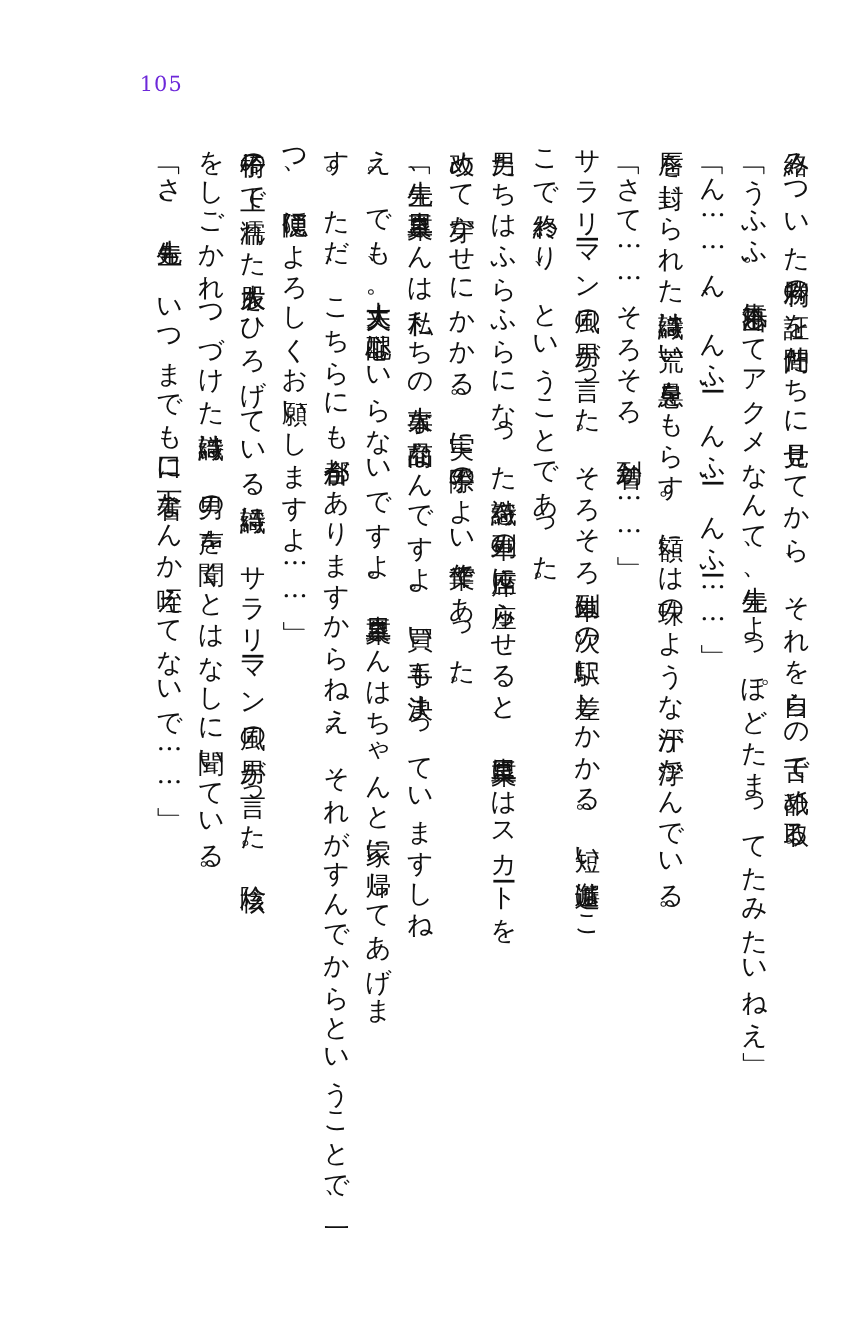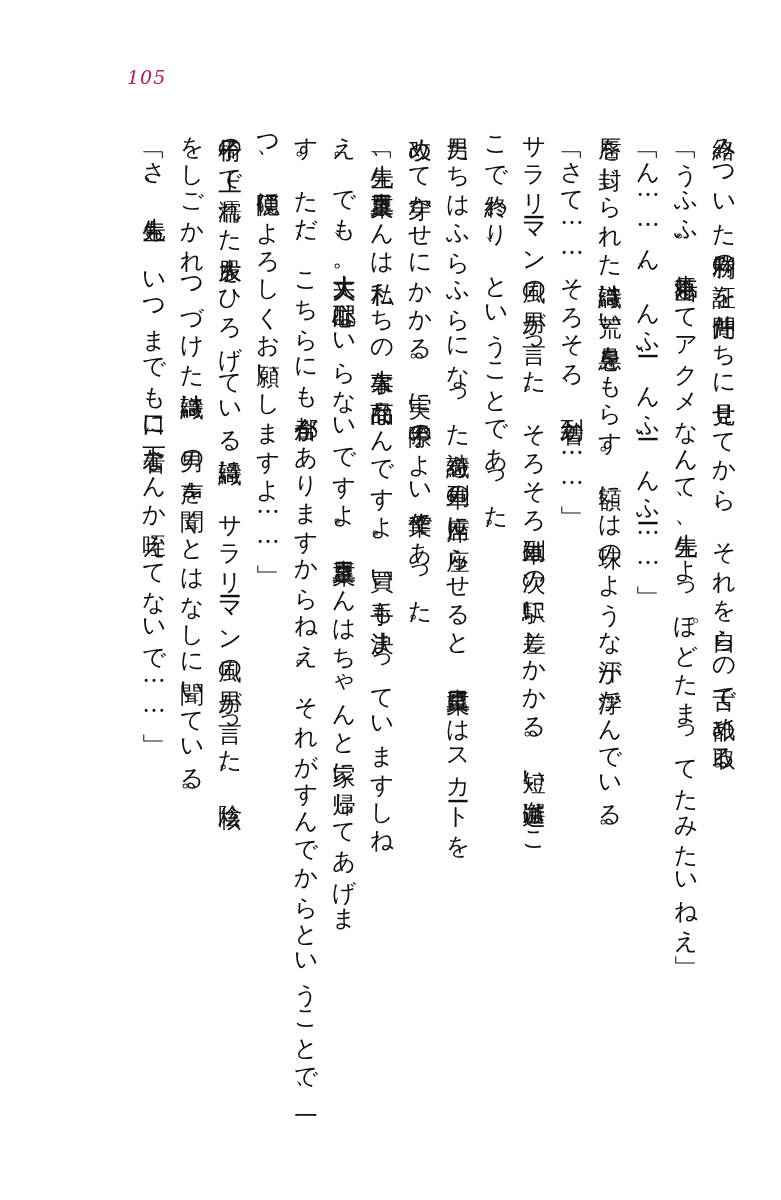--- a/index.html
+++ b/index.html
@@ -17,22 +17,21 @@
   }
 
   
   .page-number {
     position: absolute;
     top: 66px;
     left: 127px;
     font-size: 19px;
     font-family: "DejaVu Serif", "Liberation Serif", serif;
     letter-spacing: 1px;
-    color: #be185d;
-    font-style: italic;
+    color: #6d28d9;
   }
 
   
   .text-block {
     position: absolute;
     top: 120px;
     right: 46px;
     height: 1000px;
     display: flex;
     flex-direction: row;       

